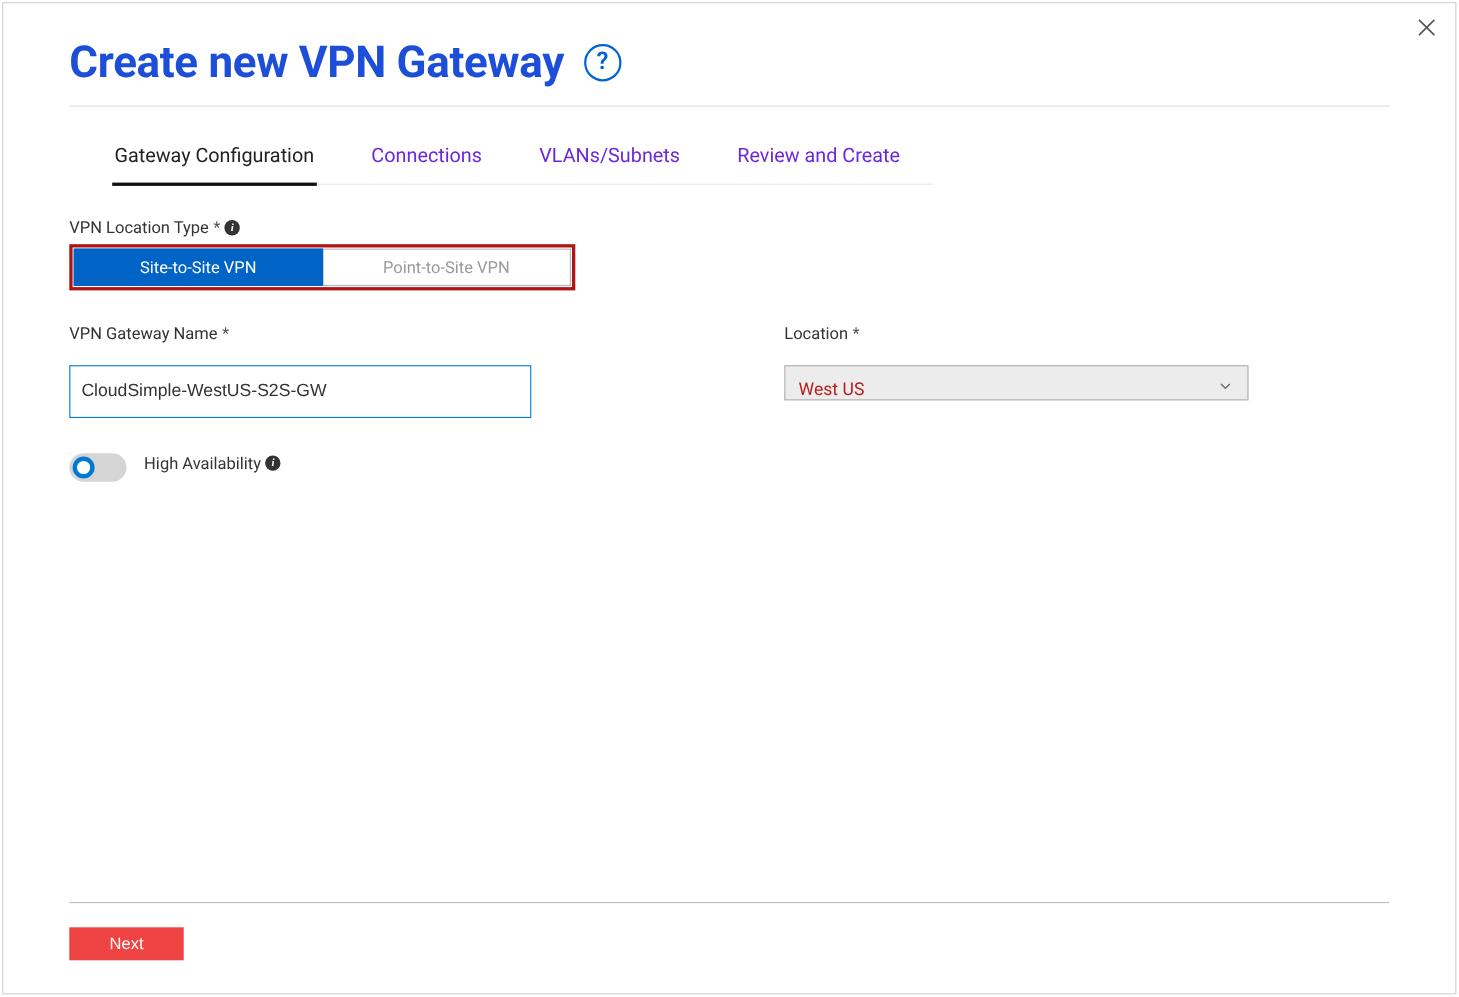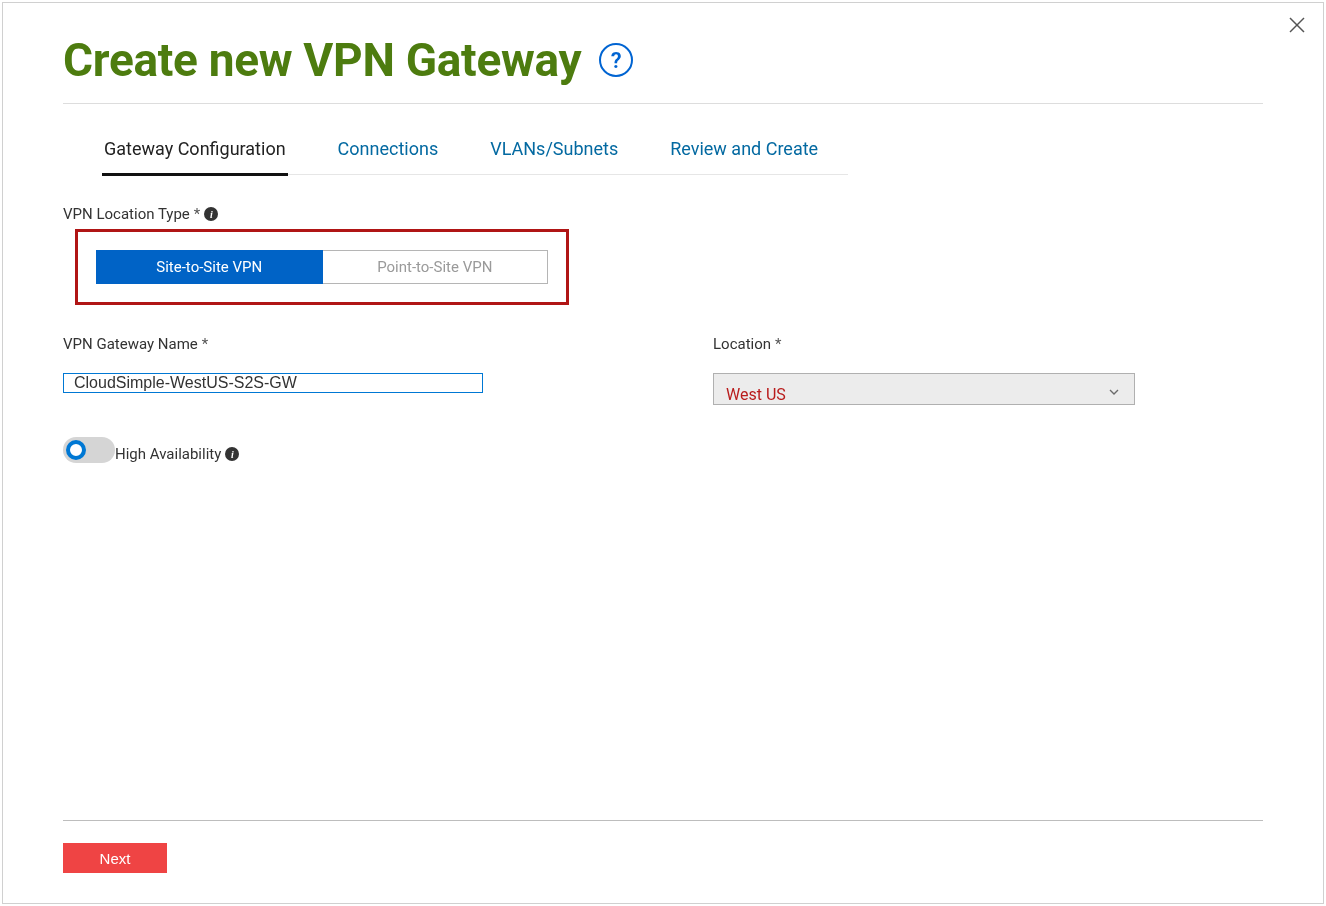--- a/index.html
+++ b/index.html
@@ -29,23 +29,23 @@
       position: absolute;
       left: 60px; right: 60px; top: 30px; bottom: 0;
     }
     .title-row {
       display: flex;
       align-items: center;
       gap: 18px;
       padding-bottom: 16px;
     }
     .page-title {
-      font-size: 46px;
+      font-size: 40px;
       font-weight: 700;
-      color: #4d7c0f;
+      color: #1d4ed8;
       letter-spacing: -0.3px;
     }
     .help-circle {
       width: 34px; height: 34px;
       border: 2.5px solid #0064d2;
       border-radius: 50%;
       color: #0064d2;
       display: flex; align-items: center; justify-content: center;
       font-size: 22px; font-weight: 600;
       cursor: pointer;
@@ -54,21 +54,21 @@
     .tabs {
       display: flex;
       gap: 48px;
       margin-top: 34px;
       border-bottom: 1px solid #e6e6e6;
       width: 746px;
       margin-left: 39px;
     }
     .tab {
       font-size: 18px;
-      color: #0369a1;
+      color: #6d28d9;
       padding: 0 2px 14px 2px;
       cursor: pointer;
       border-bottom: 3px solid transparent;
       margin-bottom: -2px;
     }
     .tab.active {
       color: #222;
       font-weight: 400;
       border-bottom: 3px solid #111;
     }
@@ -105,54 +105,53 @@
       color: #fff;
       border-color: #0063c6;
     }
     .toggle-group .opt.unselected {
       background: #fff;
       color: #9a9a9a;
       border-left: none;
     }
     .highlight-box {
       border: 3px solid #b01515;
-      padding: 18px;
+      padding: 1px;
       display: inline-block;
       margin-top: 6px;
-      margin-left: 12px;
     }
     .highlight-box .toggle-group { margin-top: 0; }
     .row-two {
       display: flex;
       gap: 230px;
       margin-top: 30px;
     }
     .col { display: flex; flex-direction: column; gap: 20px; }
     .text-input {
-      width: 420px; height: 20px;
+      width: 420px; height: 48px;
       border: 1.5px solid #0078d4;
       padding: 0 10px;
       font-size: 16px;
       color: #333;
       outline: none;
       background: #fff;
     }
     .select-wrap {
       width: 422px; height: 32px;
       border: 1px solid #b0b0b0;
       background: #ececec;
       display: flex; align-items: flex-end; justify-content: space-between;
       padding: 0 12px 0 12px;
       color: #b91c1c;
       font-size: 16px;
       cursor: not-allowed;
     }
     .chev { color: #6b6b6b; }
     .ha-row {
-      display: flex; align-items: flex-end; 
+      display: flex; align-items: flex-start; gap: 16px;
       margin-top: 32px;
     }
     .switch {
       width: 52px; height: 26px;
       background: #d5d5d5;
       border-radius: 13px;
       position: relative;
       cursor: pointer;
     }
     .switch .knob {

